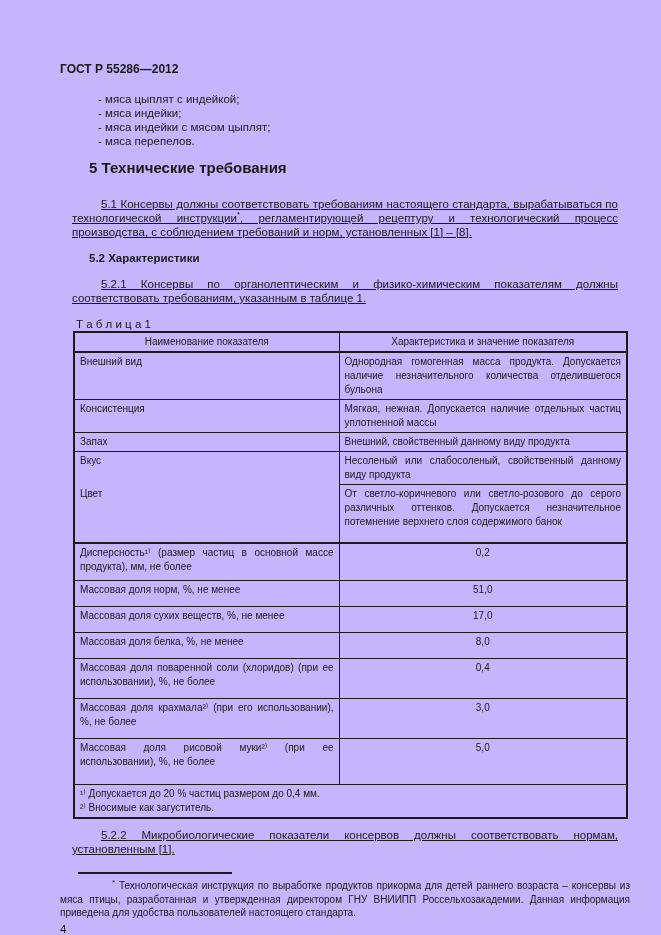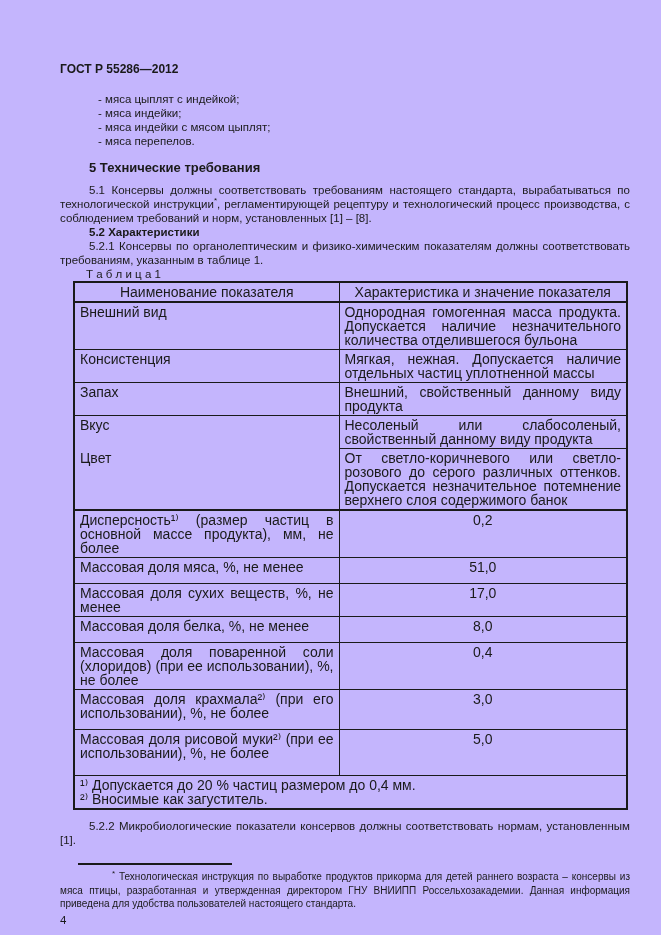--- a/index.html
+++ b/index.html
@@ -16,52 +16,53 @@
     overflow: hidden;
   }
   .doc-header {
     font-weight: bold;
     font-size: 12px;
     margin-bottom: 16px;
   }
   .intro-list { margin-left: 38px; }
   .section-heading {
     font-weight: bold;
-    font-size: 13px;
+    font-size: 15px;
     line-height: 16px;
-    margin: 12px 0 7px 29px;
+    margin: 12px 0 21px 29px;
   }
   .para {
     text-indent: 29px;
     text-align: justify;
-    margin: 0;
+    margin: 12px;
+    text-decoration: underline;
   }
   .sub-heading {
     font-weight: bold;
     margin-left: 29px;
   }
-  .table-label { margin-left: 26px; }
+  .table-label { margin-left: 16px; }
   sup.fn-star {
     font-size: 8px;
     vertical-align: super;
     line-height: 0;
   }
   table.gost {
     border-collapse: collapse;
     table-layout: fixed;
     width: 553px;
     margin-left: 13px;
     border: 2px solid #1a1a1a;
   }
   table.gost td, table.gost th {
     border: 1px solid #1a1a1a;
     vertical-align: top;
     padding: 2px 5px;
     font-weight: normal;
-    font-size: 14px;
+    font-size: 10px;
     line-height: 14px;
   }
   table.gost th {
     text-align: center;
     border-bottom-width: 2px;
     padding: 2px 4px;
   }
   col.c-name  { width: 265px; }
   col.c-value { width: 288px; }
   td.name  { text-align: justify; }
@@ -150,21 +151,21 @@
     </tr>
     <tr class="h-r4 row-cvet">
       <td class="name">Цвет</td>
       <td class="txt">От светло-коричневого или светло-розового до серого различных оттенков. Допускается незначительное потемнение верхнего слоя содержимого банок</td>
     </tr>
     <tr class="h-r5 sect-split">
       <td class="name">Дисперсность¹⁾ (размер частиц в основной массе продукта), мм, не более</td>
       <td class="num">0,2</td>
     </tr>
     <tr class="h-r6">
-      <td class="name">Массовая доля мяса, %, не менее</td>
+      <td class="name">Массовая доля норм, %, не менее</td>
       <td class="num">51,0</td>
     </tr>
     <tr class="h-r7">
       <td class="name">Массовая доля сухих веществ, %, не менее</td>
       <td class="num">17,0</td>
     </tr>
     <tr class="h-r8">
       <td class="name">Массовая доля белка, %, не менее</td>
       <td class="num">8,0</td>
     </tr>

